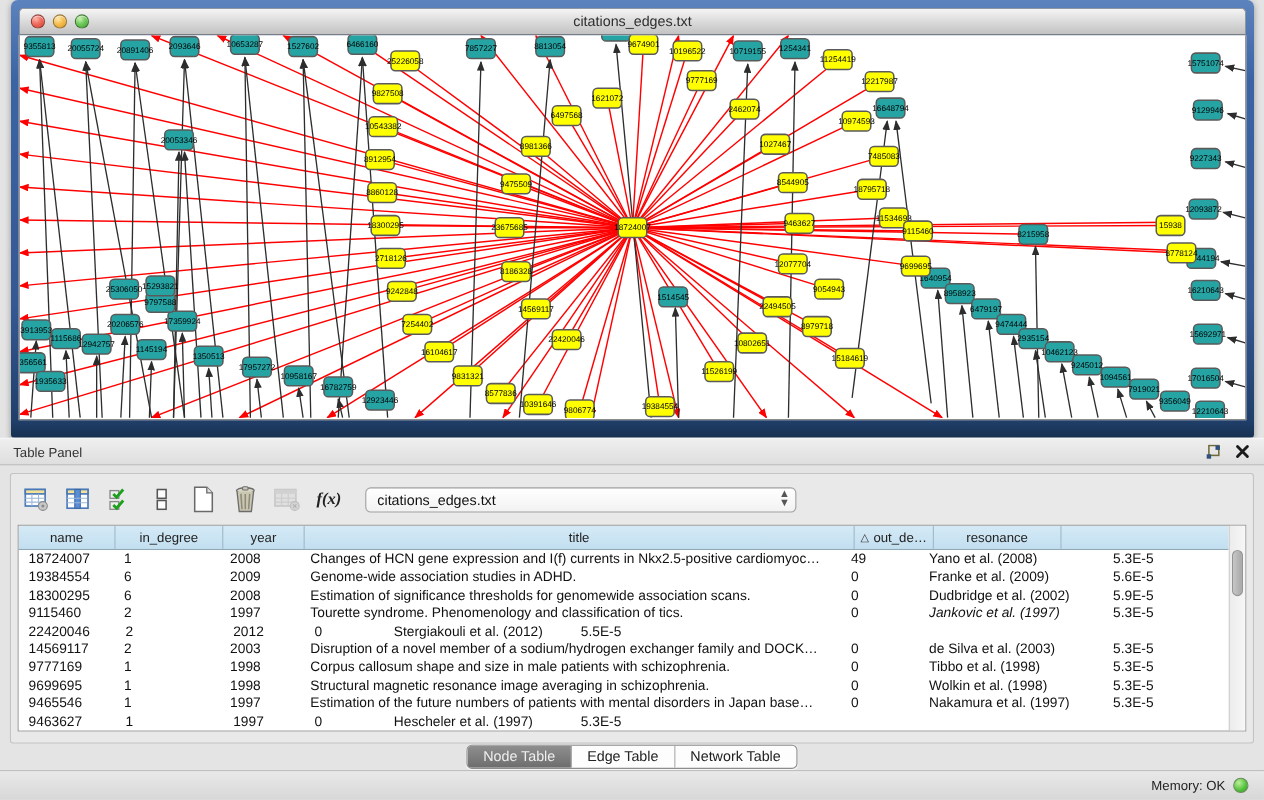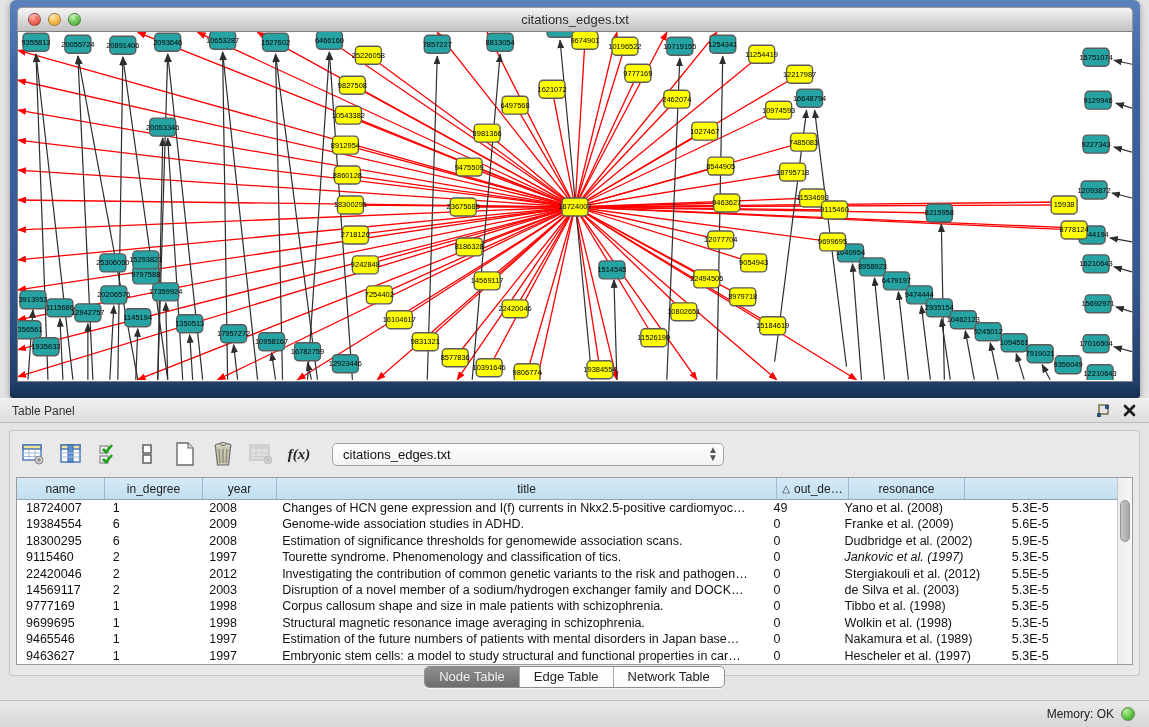--- a/index.html
+++ b/index.html
@@ -49,21 +49,21 @@
   .gh-cell { font-size:12px; color:#222; display:flex; align-items:center; justify-content:center;
     border-right:1px solid #9fb9c9; overflow:hidden; white-space:nowrap; }
   .gh-cell .sort-tri { font-size:10px; margin-right:4px; color:#333; }
   .grid-row { display:flex; height:16.4px; background:#fff; }
   .g-cell { font-size:12.5px; color:#111; padding:1px 4px 0 9px; overflow:hidden;
     white-space:nowrap; text-overflow:ellipsis; }
   .vscroll { width:15px; background:linear-gradient(90deg,#ececec,#f7f7f7); border-left:1px solid #c9c9c9; position:relative; }
   .vthumb { position:absolute; left:2px; top:22px; width:10px; height:42px; border-radius:6px;
     background:linear-gradient(90deg,#c7c7c7,#a8a8a8); border:1px solid #949494; }
 
-  .tabs-row { display:flex; justify-content:center; padding-top:1px; }
+  .tabs-row { display:flex; justify-content:center; padding-top:12px; }
   .seg { display:flex; border:1px solid #8d8d8d; border-radius:5px; overflow:hidden;
     background:#fdfdfd; box-shadow:0 1px 1px rgba(255,255,255,.8); }
   .seg-btn { padding:2px 14px 3px 14px; font-size:13px; color:#222; border-right:1px solid #aaa; cursor:default; }
   .seg-btn:last-child { border-right:none; }
   .seg-btn.active { background:linear-gradient(180deg,#8f8f8f,#6d6d6d); color:#efefef; }
 
   
   .status-bar { position:absolute; left:0; top:700px; width:1149px; height:27px;
     background:linear-gradient(180deg,#e9e9e9,#d7d7d7); border-top:1px solid #bfbfbf;
     display:flex; align-items:center; justify-content:flex-end; padding:0 14px; gap:7px; }
@@ -765,21 +765,20 @@
               <div class="g-cell" style="width: 74px;">1997</div>
               <div class="g-cell" style="width: 500px;">Tourette syndrome. Phenomenology and classification of tics.</div>
               <div class="g-cell" style="width: 72px;">0</div>
               <div class="g-cell" style="width: 170px; font-style: italic;">Jankovic et al. (1997)</div>
               <div class="g-cell" style="width: 116px;">5.3E-5</div>
             </div>
             <div class="grid-row">
               <div class="g-cell" style="width: 88px;">22420046</div>
               <div class="g-cell" style="width: 98px;">2</div>
               <div class="g-cell" style="width: 74px;">2012</div>
-              <div class="g-cell" style="width: 500px;">Investigating the contribution of common genetic variants to the risk and pathogen…</div>
               <div class="g-cell" style="width: 72px;">0</div>
               <div class="g-cell" style="width: 170px;">Stergiakouli et al. (2012)</div>
               <div class="g-cell" style="width: 116px;">5.5E-5</div>
             </div>
             <div class="grid-row">
               <div class="g-cell" style="width: 88px;">14569117</div>
               <div class="g-cell" style="width: 98px;">2</div>
               <div class="g-cell" style="width: 74px;">2003</div>
               <div class="g-cell" style="width: 500px;">Disruption of a novel member of a sodium/hydrogen exchanger family and DOCK…</div>
               <div class="g-cell" style="width: 72px;">0</div>
@@ -803,28 +802,27 @@
               <div class="g-cell" style="width: 72px;">0</div>
               <div class="g-cell" style="width: 170px;">Wolkin et al. (1998)</div>
               <div class="g-cell" style="width: 116px;">5.3E-5</div>
             </div>
             <div class="grid-row">
               <div class="g-cell" style="width: 88px;">9465546</div>
               <div class="g-cell" style="width: 98px;">1</div>
               <div class="g-cell" style="width: 74px;">1997</div>
               <div class="g-cell" style="width: 500px;">Estimation of the future numbers of patients with mental disorders in Japan base…</div>
               <div class="g-cell" style="width: 72px;">0</div>
-              <div class="g-cell" style="width: 170px;">Nakamura et al. (1989)</div>
+              <div class="g-cell" style="width: 170px;">Nakamura et al. (1997)</div>
               <div class="g-cell" style="width: 116px;">5.3E-5</div>
             </div>
             <div class="grid-row">
               <div class="g-cell" style="width: 88px;">9463627</div>
               <div class="g-cell" style="width: 98px;">1</div>
               <div class="g-cell" style="width: 74px;">1997</div>
-              <div class="g-cell" style="width: 500px;">Embryonic stem cells: a model to study structural and functional properties in car…</div>
               <div class="g-cell" style="width: 72px;">0</div>
               <div class="g-cell" style="width: 170px;">Hescheler et al. (1997)</div>
               <div class="g-cell" style="width: 116px;">5.3E-5</div>
             </div>
           </div>
       </div>
       <div class="vscroll">
         <div class="vthumb"></div>
       </div>
     </div>

